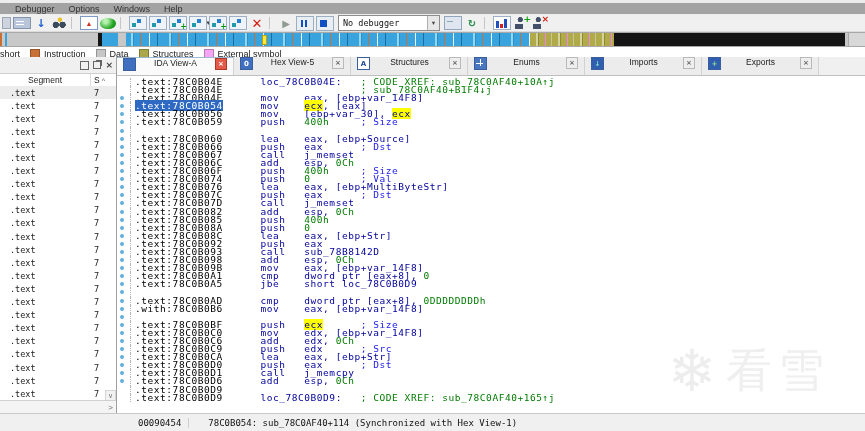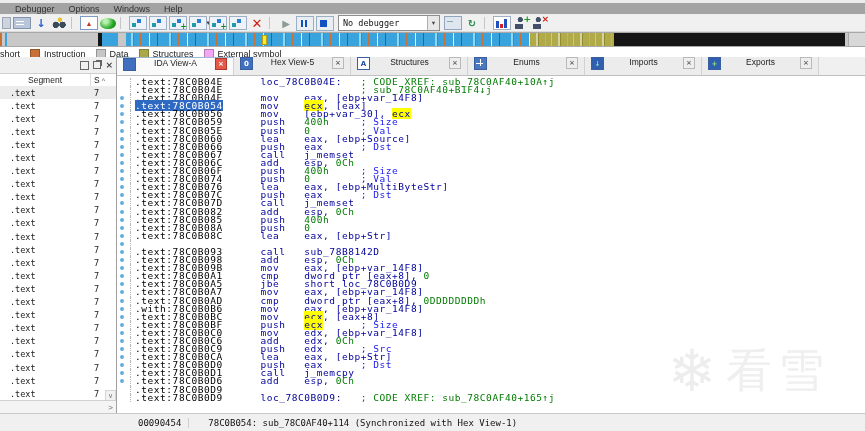--- a/index.html
+++ b/index.html
@@ -367,21 +367,20 @@
         <div class="dline">
           <span class="gut">
             <span class="dot"></span>
           </span>
           <span class="code"><span class="addr">.text:78C0B059</span>      <span class="mn">push</span>   <span class="c-g">400h</span>     <span class="acom">; Size</span></span>
         </div>
         <div class="dline">
           <span class="gut">
             <span class="dot"></span>
           </span>
-          <span class="code"><span class="addr">.text:78C0B05E</span>      <span class="mn">push</span>   <span class="c-g">0</span>        <span class="acom">; Val</span></span>
         </div>
         <div class="dline">
           <span class="gut">
             <span class="dot"></span>
           </span>
           <span class="code"><span class="addr">.text:78C0B060</span>      <span class="mn">lea</span>    <span class="c-i">eax, [ebp+Source]</span></span>
         </div>
         <div class="dline">
           <span class="gut">
             <span class="dot"></span>
@@ -451,20 +450,21 @@
         <div class="dline">
           <span class="gut">
             <span class="dot"></span>
           </span>
           <span class="code"><span class="addr">.text:78C0B08C</span>      <span class="mn">lea</span>    <span class="c-i">eax, [ebp+Str]</span></span>
         </div>
         <div class="dline">
           <span class="gut">
             <span class="dot"></span>
           </span>
+          <span class="code"><span class="addr">.text:78C0B092</span>      <span class="mn">push</span>   <span class="c-i">eax</span></span>
         </div>
         <div class="dline">
           <span class="gut">
             <span class="dot"></span>
           </span>
           <span class="code"><span class="addr">.text:78C0B093</span>      <span class="mn">call</span>   <span class="c-i">sub_78B8142D</span></span>
         </div>
         <div class="dline">
           <span class="gut">
             <span class="dot"></span>
@@ -486,39 +486,37 @@
         <div class="dline">
           <span class="gut">
             <span class="dot"></span>
           </span>
           <span class="code"><span class="addr">.text:78C0B0A5</span>      <span class="mn">jbe</span>    <span class="c-i">short loc_78C0B0D9</span></span>
         </div>
         <div class="dline">
           <span class="gut">
             <span class="dot"></span>
           </span>
-          <span class="code"><span class="addr">.text:78C0B0A7</span>      <span class="mn">mov</span>    <span class="c-i">eax, [ebp+var_14F8]</span></span>
         </div>
         <div class="dline">
           <span class="gut">
             <span class="dot"></span>
           </span>
           <span class="code"><span class="addr">.text:78C0B0AD</span>      <span class="mn">cmp</span>    <span class="c-i">dword ptr [eax+8], </span><span class="c-g">0DDDDDDDDh</span></span>
         </div>
         <div class="dline">
           <span class="gut">
             <span class="dot"></span>
           </span>
           <span class="code"><span class="addr">.with:78C0B0B6</span>      <span class="mn">mov</span>    <span class="c-i">eax, [ebp+var_14F8]</span></span>
         </div>
         <div class="dline">
           <span class="gut">
             <span class="dot"></span>
           </span>
-          <span class="code"><span class="addr">.text:78C0B0BC</span>      <span class="mn">mov</span>    <span class="c-h">ecx</span><span class="c-i">, [eax+8]</span></span>
         </div>
         <div class="dline">
           <span class="gut">
             <span class="dot"></span>
           </span>
           <span class="code"><span class="addr">.text:78C0B0BF</span>      <span class="mn">push</span>   <span class="c-h">ecx</span>      <span class="acom">; Size</span></span>
         </div>
         <div class="dline">
           <span class="gut">
             <span class="dot"></span>

